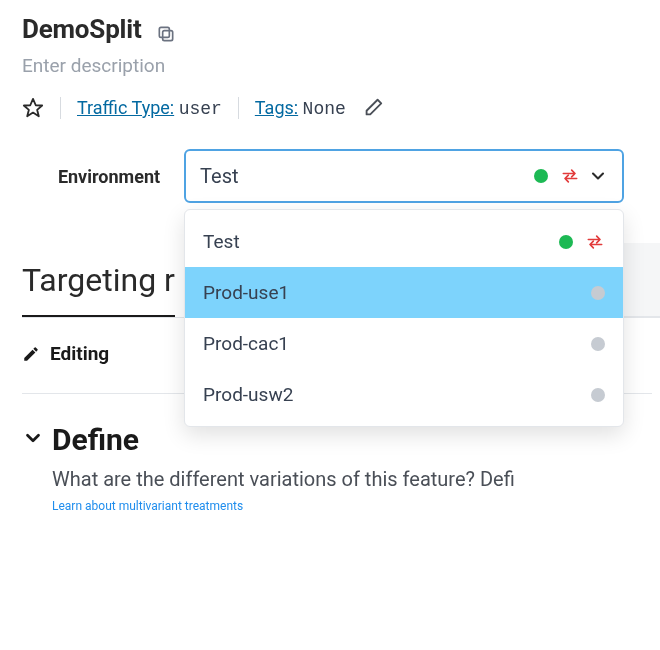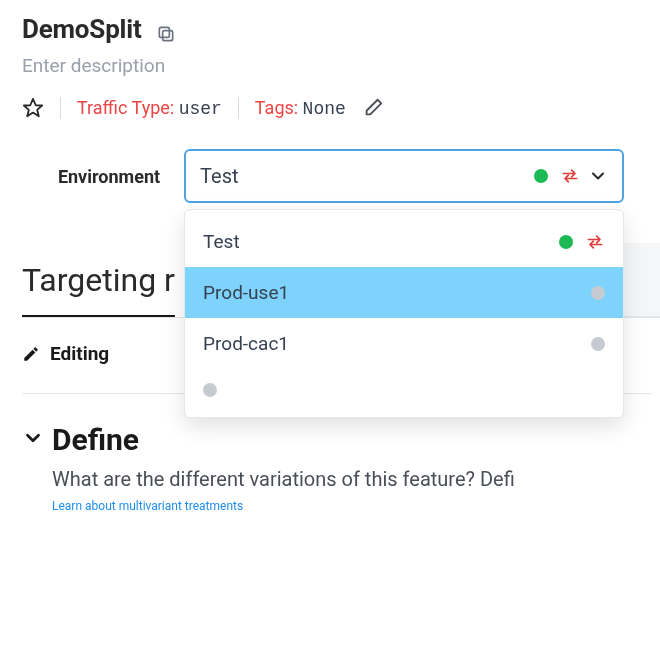--- a/index.html
+++ b/index.html
@@ -35,21 +35,21 @@
     align-items: center;
     gap: 16px;
     font-size: 18px;
     color: #6b7280;
   }
   .meta-row .sep {
     width: 1px;
     height: 22px;
     background: #d7dbe0;
   }
-  .meta-label { color: #ef4444; }
+  .meta-label { color: #0369a1; text-decoration: underline; }
   .meta-value { color: #374151; font-family: Liberation Mono, monospace; }
   .star-icon svg, .pencil-icon svg { display:block; }
 
   .env-row {
     margin-top: 30px;
     display: flex;
     align-items: center;
     gap: 24px;
     position: relative;
     justify-content: center;
@@ -249,20 +249,21 @@
       </div>
       <div class="dropdown-item highlight">
         <span class="name">Prod-use1</span>
         <span class="status-dot dot-grey"></span>
       </div>
       <div class="dropdown-item">
         <span class="name">Prod-cac1</span>
         <span class="status-dot dot-grey"></span>
       </div>
       <div class="dropdown-item">
+        <span class="name">Prod-usw2</span>
         <span class="status-dot dot-grey"></span>
       </div>
     </div>
   </div>
 </div>
 
 <div class="tab-section">
   <div class="tab active">Targeting r</div>
   <div class="tab-right-bg"></div>
 </div>

